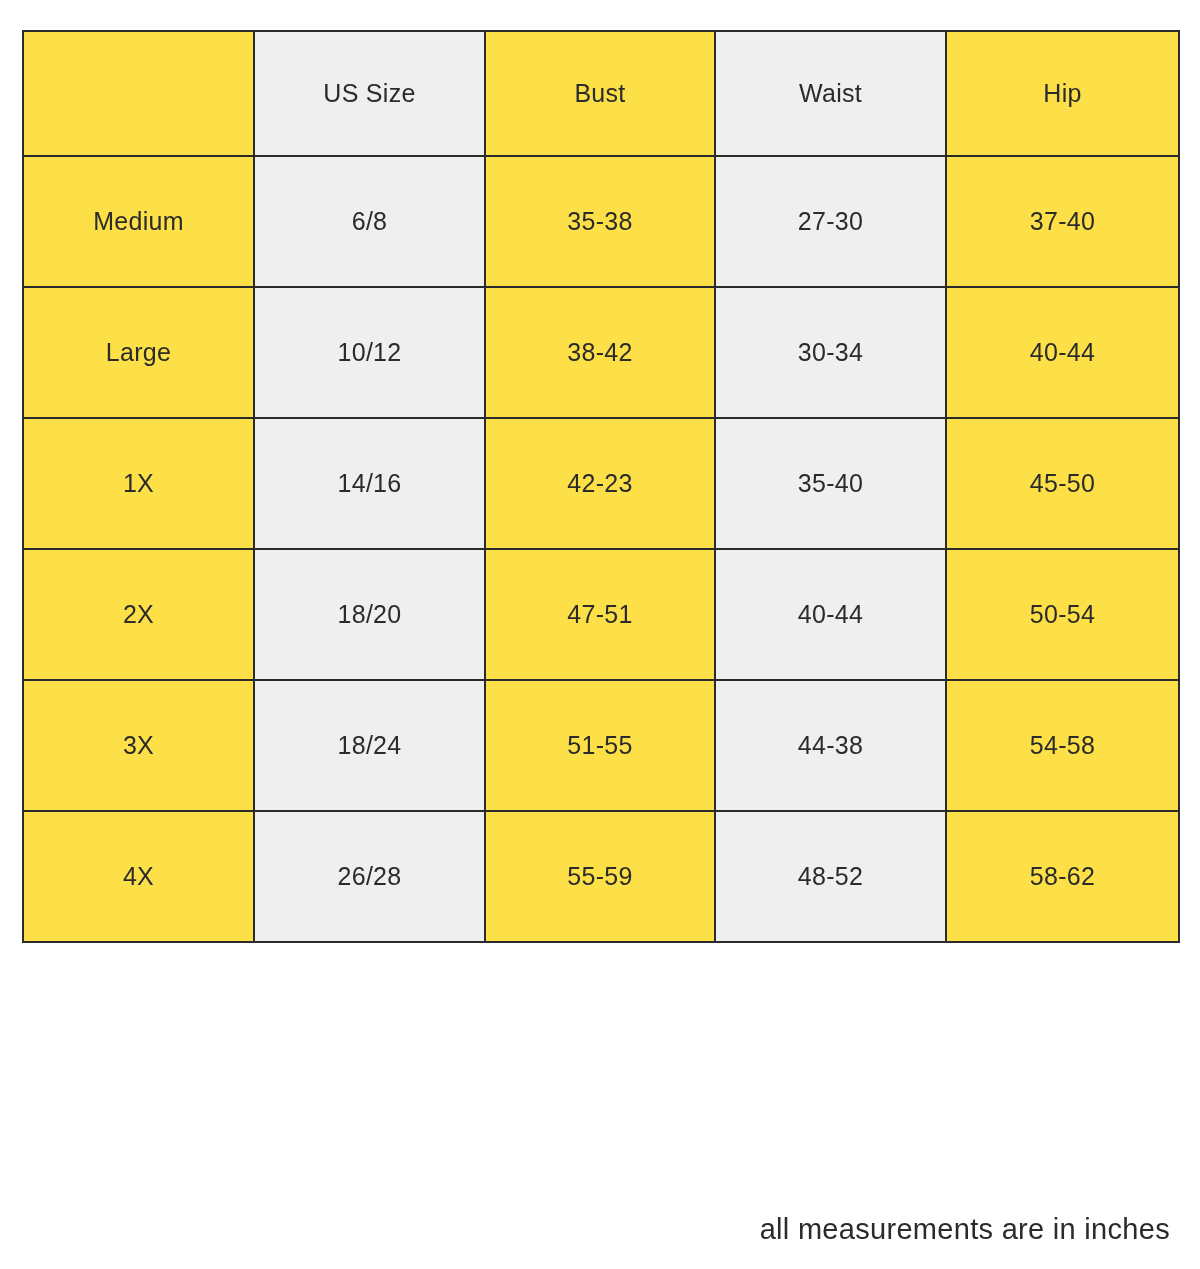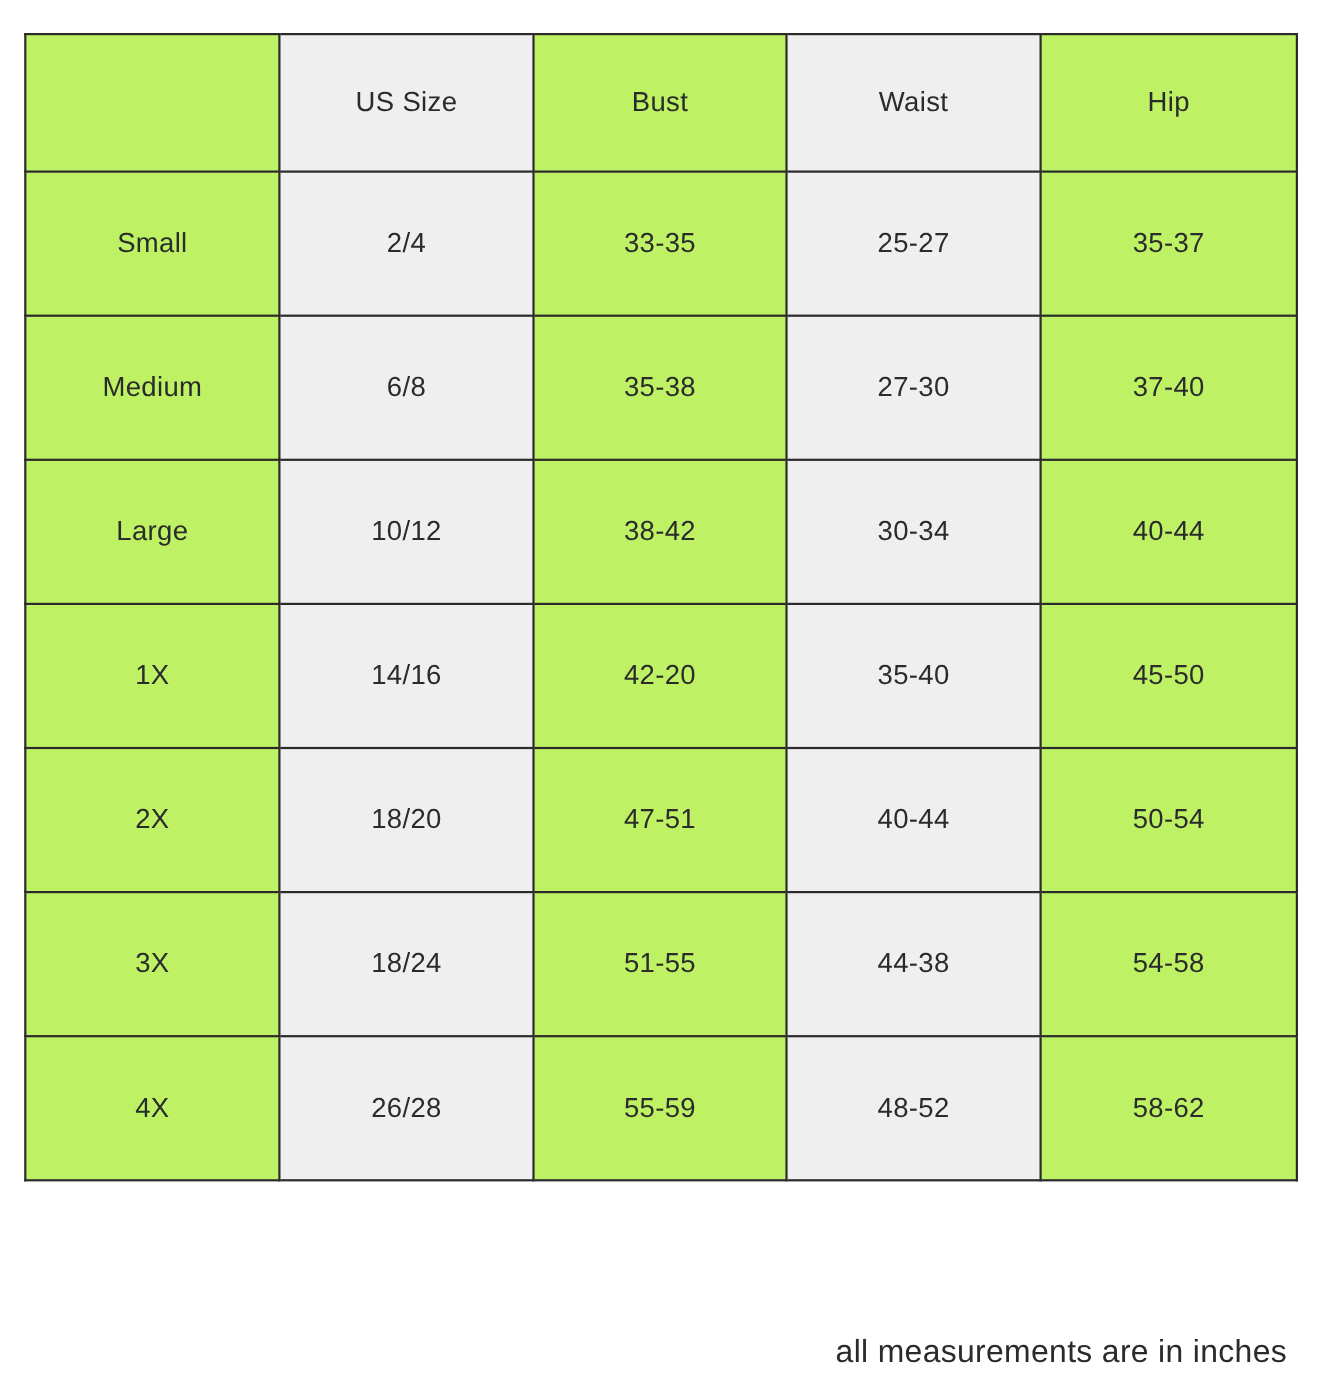--- a/index.html
+++ b/index.html
@@ -45,21 +45,21 @@
   table.size-chart th,
   table.size-chart td {
     border: 2px solid #2b2b2b;
     text-align: center;
     vertical-align: middle;
     font-weight: normal;
     color: #2b2b2b;
     font-size: 25px;
     letter-spacing: 0.3px;
     padding: 0;
-    background: #bef264;
+    background: #fde047;
   }
 
   table.size-chart thead th {
     height: 123px;
     font-size: 25px;
   }
 
   table.size-chart tbody td {
     height: 129px;
   }
@@ -100,44 +100,37 @@
         <tr>
           <th></th>
           <th class="shaded">US Size</th>
           <th>Bust</th>
           <th class="shaded">Waist</th>
           <th>Hip</th>
         </tr>
       </thead>
       <tbody>
         <tr>
-          <td>Small</td>
-          <td class="shaded">2/4</td>
-          <td>33-35</td>
-          <td class="shaded">25-27</td>
-          <td>35-37</td>
-        </tr>
-        <tr>
           <td>Medium</td>
           <td class="shaded">6/8</td>
           <td>35-38</td>
           <td class="shaded">27-30</td>
           <td>37-40</td>
         </tr>
         <tr>
           <td>Large</td>
           <td class="shaded">10/12</td>
           <td>38-42</td>
           <td class="shaded">30-34</td>
           <td>40-44</td>
         </tr>
         <tr>
           <td>1X</td>
           <td class="shaded">14/16</td>
-          <td>42-20</td>
+          <td>42-23</td>
           <td class="shaded">35-40</td>
           <td>45-50</td>
         </tr>
         <tr>
           <td>2X</td>
           <td class="shaded">18/20</td>
           <td>47-51</td>
           <td class="shaded">40-44</td>
           <td>50-54</td>
         </tr>

